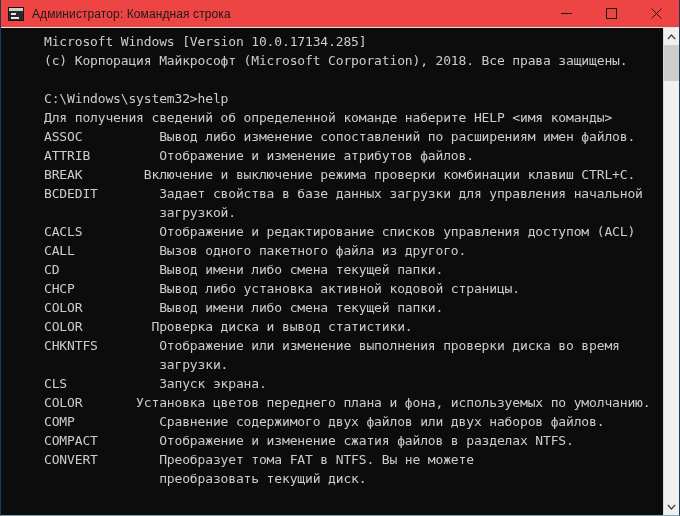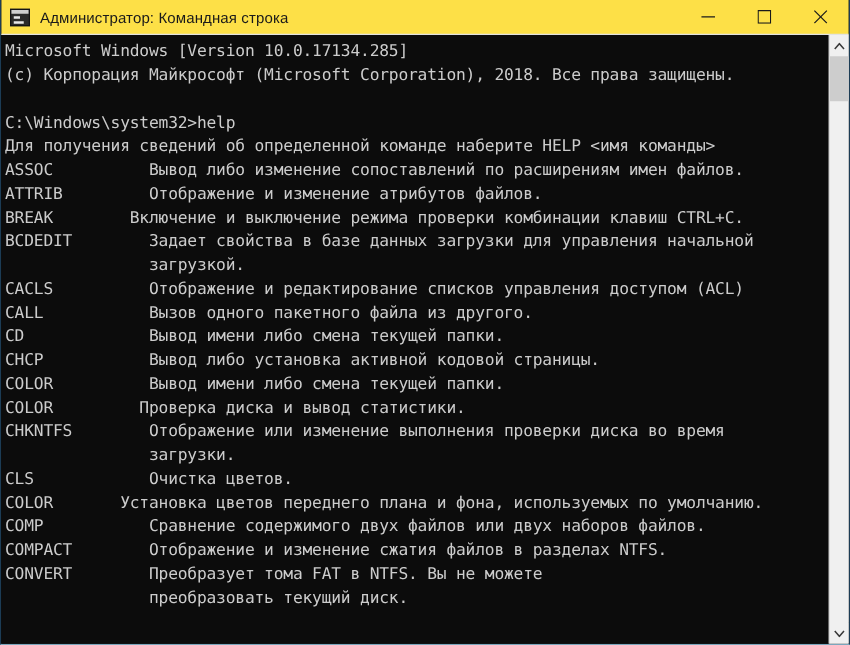--- a/index.html
+++ b/index.html
@@ -25,21 +25,21 @@
     border-bottom: 1px solid #7ba7bd;
     display: flex;
     flex-direction: column;
     overflow: hidden;
   }
 
   
   #titlebar {
     height: 28px;
     min-height: 28px;
-    background: #fde047;
+    background: #ef4444;
     border-bottom: 1px solid #e3e3e0;
     display: flex;
     align-items: center;
     box-sizing: border-box;
     user-select: none;
   }
   #titlebar-left {
     display: flex;
     align-items: center;
     flex: 1 1 auto;
@@ -112,20 +112,21 @@
     min-height: 0;
     background: #0c0c0c;
   }
   #console {
     flex: 1 1 auto;
     min-width: 0;
     background: #0c0c0c;
     overflow: hidden;
     padding: 4px 0 0 3px;
     box-sizing: border-box;
+    margin-left: 40px;
   }
   .term-line {
     font-family: "DejaVu Sans Mono", "Liberation Mono", monospace;
     font-size: 13px;
     line-height: 19px;
     height: 19px;
     color: #cccccc;
     white-space: pre;
     letter-spacing: -0.15px;
   }
@@ -213,21 +214,21 @@
         <div class="term-line">BCDEDIT        Задает свойства в базе данных загрузки для управления начальной</div>
         <div class="term-line">               загрузкой.</div>
         <div class="term-line">CACLS          Отображение и редактирование списков управления доступом (ACL)</div>
         <div class="term-line">CALL           Вызов одного пакетного файла из другого.</div>
         <div class="term-line">CD             Вывод имени либо смена текущей папки.</div>
         <div class="term-line">CHCP           Вывод либо установка активной кодовой страницы.</div>
         <div class="term-line">COLOR          Вывод имени либо смена текущей папки.</div>
         <div class="term-line">COLOR         Проверка диска и вывод статистики.</div>
         <div class="term-line">CHKNTFS        Отображение или изменение выполнения проверки диска во время</div>
         <div class="term-line">               загрузки.</div>
-        <div class="term-line">CLS            Очистка цветов.</div>
+        <div class="term-line">CLS            Запуск экрана.</div>
         <div class="term-line">COLOR       Установка цветов переднего плана и фона, используемых по умолчанию.</div>
         <div class="term-line">COMP           Сравнение содержимого двух файлов или двух наборов файлов.</div>
         <div class="term-line">COMPACT        Отображение и изменение сжатия файлов в разделах NTFS.</div>
         <div class="term-line">CONVERT        Преобразует тома FAT в NTFS. Вы не можете</div>
         <div class="term-line">               преобразовать текущий диск.</div>
       </div>
 
     <div id="scrollbar">
       <div class="sb-arrow" id="sb-up">
         <svg width="9" height="6" viewBox="0 0 9 6">

